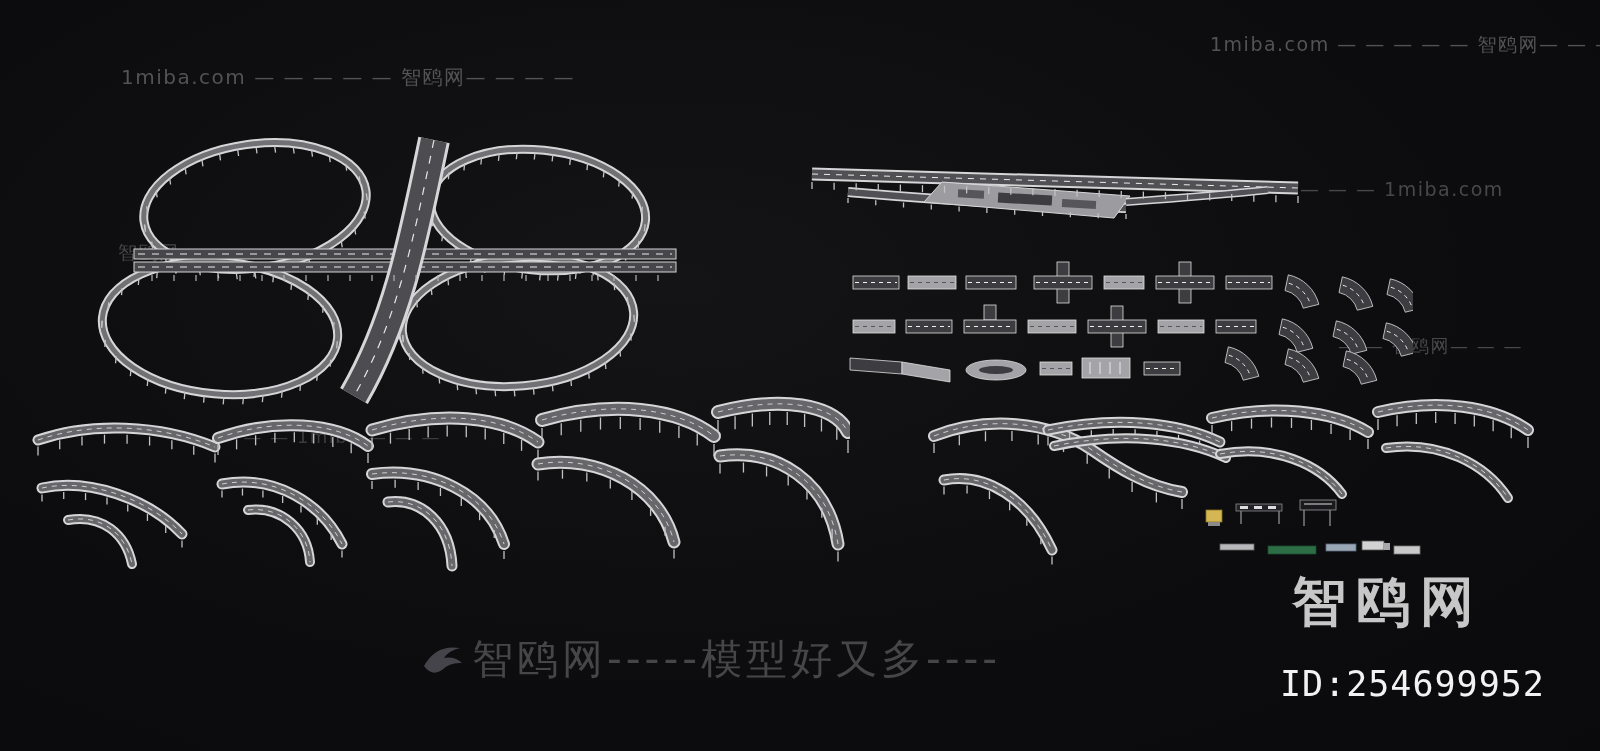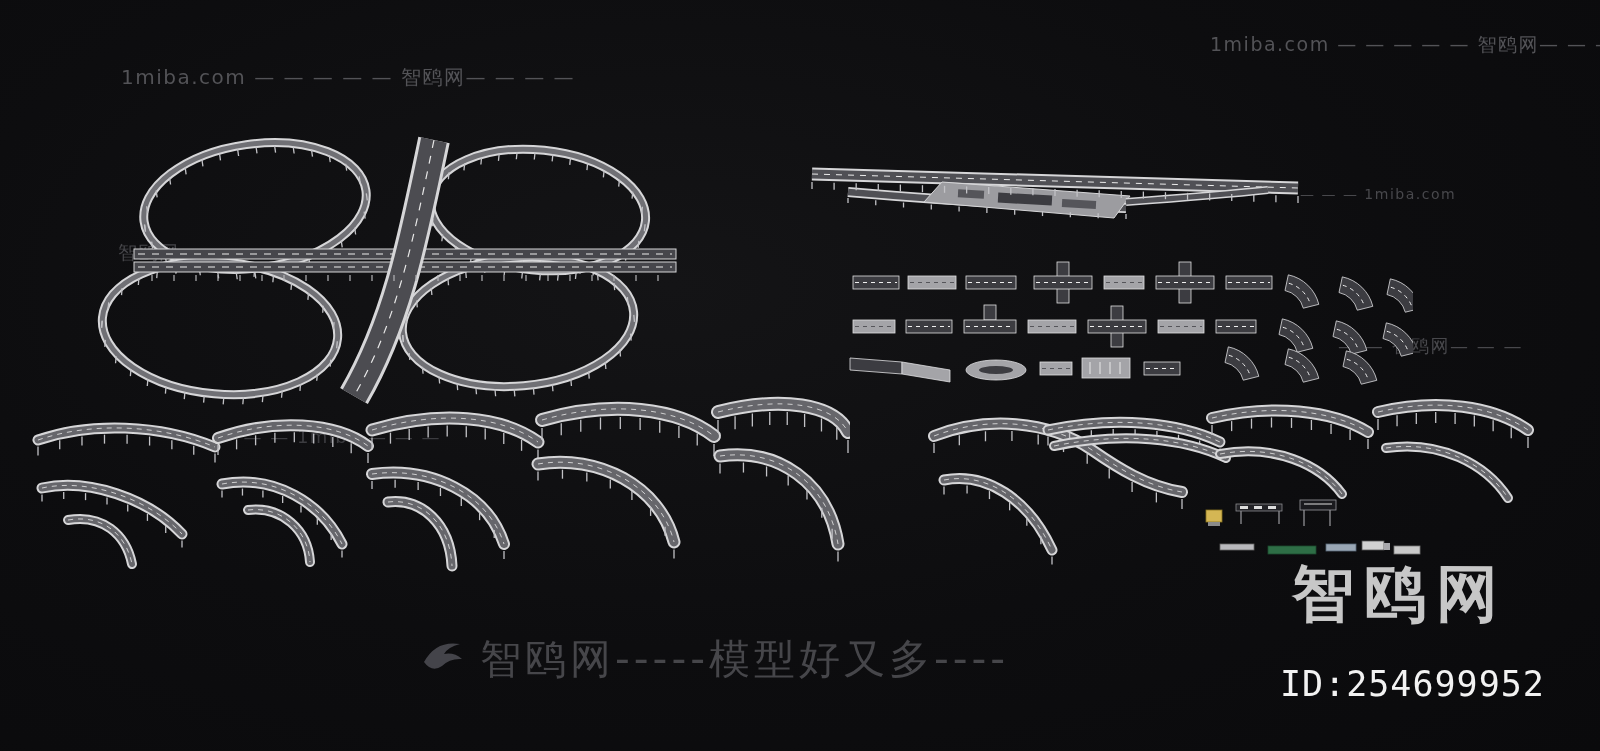--- a/index.html
+++ b/index.html
@@ -4,29 +4,29 @@
 <style>
   html,body{margin:0;padding:0;background:#060607;}
   .stage{
     position:relative;width:1600px;height:751px;overflow:hidden;
     background:radial-gradient(ellipse at 42% 38%, #141416 0%, #0d0d0f 55%, #0a0a0c 100%);
     font-family:"DejaVu Sans",sans-serif;
   }
   .wm{position:absolute;color:#535357;white-space:nowrap;z-index:1;letter-spacing:1.5px;}
   .abs{position:absolute;z-index:2;}
   .brand-name{
-    position:absolute;left:1292px;top:552px;z-index:3;
-    font-size:62px;color:#c7c7c7;letter-spacing:10px;font-weight:600;
+    position:absolute;left:1292px;top:566px;z-index:3;
+    font-size:54px;color:#c7c7c7;letter-spacing:10px;font-weight:600;
   }
   .brand-id{
     position:absolute;left:1280px;top:664px;z-index:3;
     font-size:35px;color:#f2f2f2;letter-spacing:1px;
     font-family:"DejaVu Sans Mono",monospace;
   }
-  .wm-bottom{position:absolute;left:418px;top:632px;z-index:1;display:flex;align-items:flex-start;gap:14px;}
+  .wm-bottom{position:absolute;left:418px;top:632px;z-index:1;display:flex;align-items:center;gap:6px;}
   .wm-bottom-text{font-size:41px;color:#46464a;letter-spacing:4px;white-space:nowrap;}
   
   .loopB{fill:none;stroke:#d6d6d8;stroke-width:9;}
   .loopD{fill:none;stroke:#707075;stroke-width:5;}
   .roadRect{fill:#46464b;stroke:#d6d6d8;stroke-width:1;}
   .dashH{stroke:#ececec;stroke-width:1;stroke-dasharray:7 7;}
   .diagEdge{fill:none;stroke:#d6d6d8;stroke-width:32;}
   .diagSurf{fill:none;stroke:#4c4c51;stroke-width:26;}
   .diagDash{fill:none;stroke:#e8e8e8;stroke-width:1.2;stroke-dasharray:8 8;}
   
@@ -35,21 +35,21 @@
   .hwDash{fill:none;stroke:#ececec;stroke-width:1;stroke-dasharray:6 6;}
 </style>
 </head>
 <body>
 
 <div class="stage">
 
   <div class="wm" style="left:121px;top:64px;font-size:20px">1miba.com — — — — — 智鸥网— — — —</div>
   <div class="wm" style="left:1210px;top:32px;font-size:19px">1miba.com — — — — — 智鸥网— — —</div>
   <div class="wm" style="left:118px;top:240px;font-size:19px;color:#46464a">智鸥网— — — —</div>
-  <div class="wm" style="left:1300px;top:186px;font-size:14px;color:#48484c">— — — 1miba.com</div>
+  <div class="wm" style="left:1300px;top:178px;font-size:19px;color:#48484c">— — — 1miba.com</div>
   <div class="wm" style="left:1338px;top:334px;font-size:18px;color:#48484c">— — 智鸥网— — —</div>
   <div class="wm" style="left:190px;top:426px;font-size:18px;color:#3c3c40">— — — — 1miba — — —</div>
 
   <svg id="cloverleaf-svg" class="abs" style="left:60px;top:118px" width="640" height="300" viewBox="0 0 640 300">
     <g transform="rotate(-8 195 88)">
       <path class="loopB piered" d="M 83 88 a 112 62 0 1 0 224 0 a 112 62 0 1 0 -224 0"></path>
       <path class="loopD" d="M 83 88 a 112 62 0 1 0 224 0 a 112 62 0 1 0 -224 0"></path>
     <line x1="83" y1="91" x2="83" y2="98" stroke="#c2c2c6" stroke-width="1.3"></line>
         <line x1="87.68587493896484" y1="108.80272674560547" x2="87.68587493896484" y2="115.80272674560547" stroke="#c2c2c6" stroke-width="1.3"></line>
         <line x1="99.29644775390625" y1="123.22354888916016" x2="99.29644775390625" y2="130.22354888916016" stroke="#c2c2c6" stroke-width="1.3"></line>

